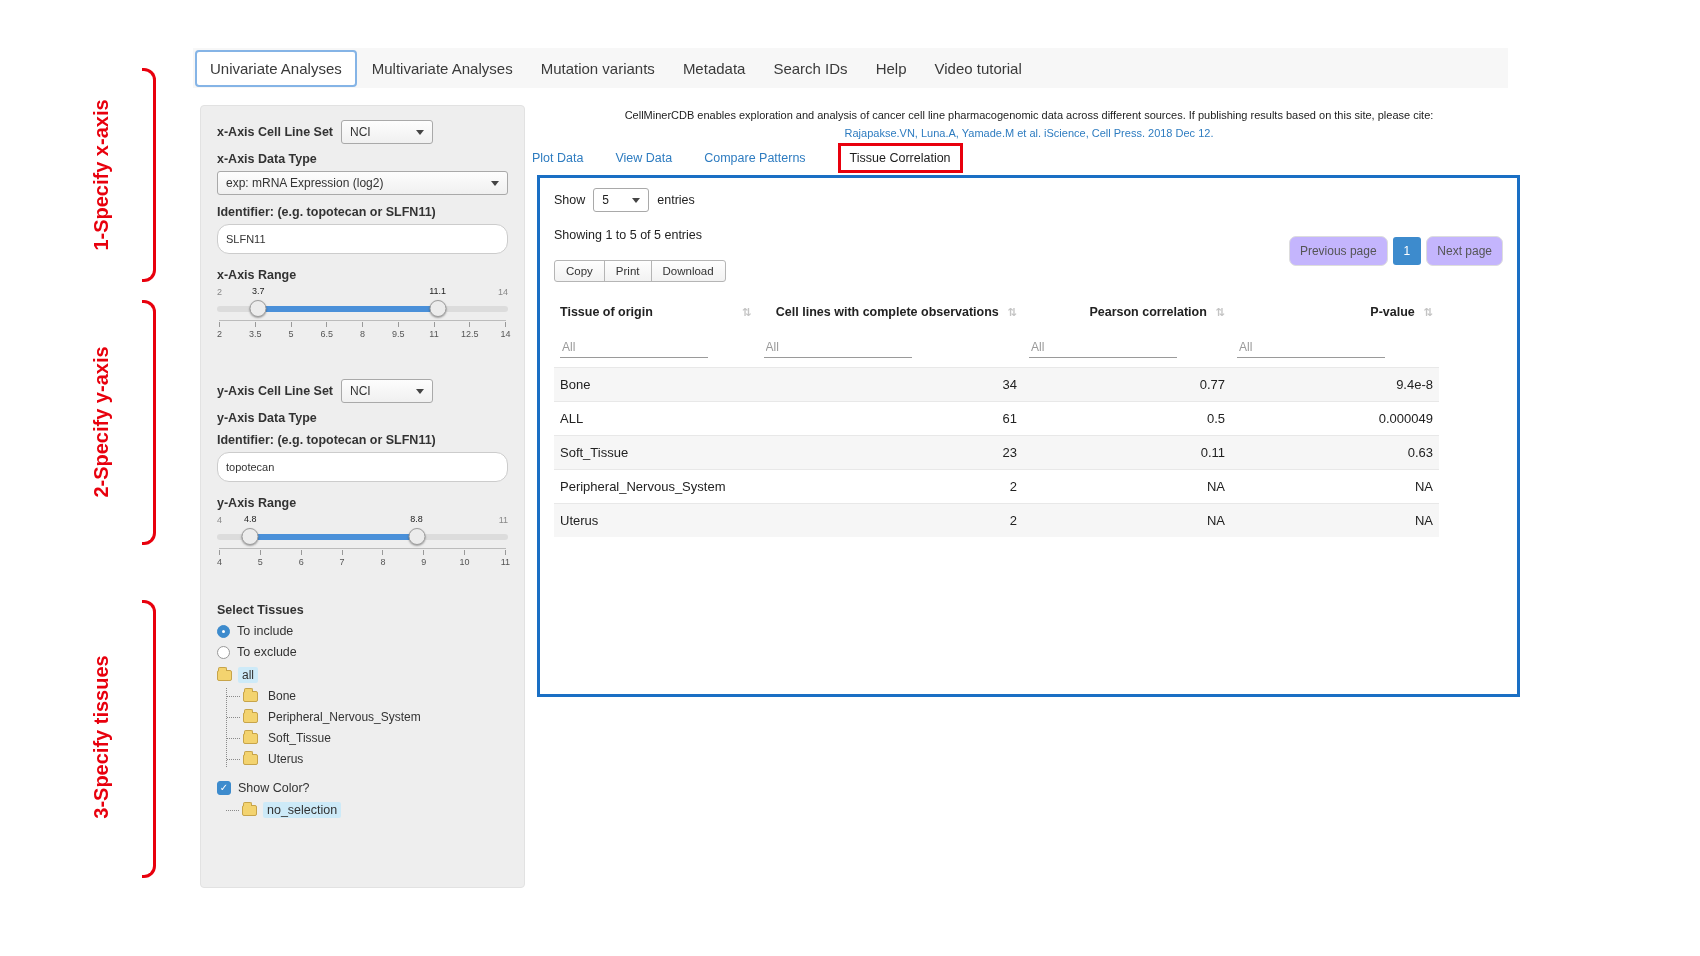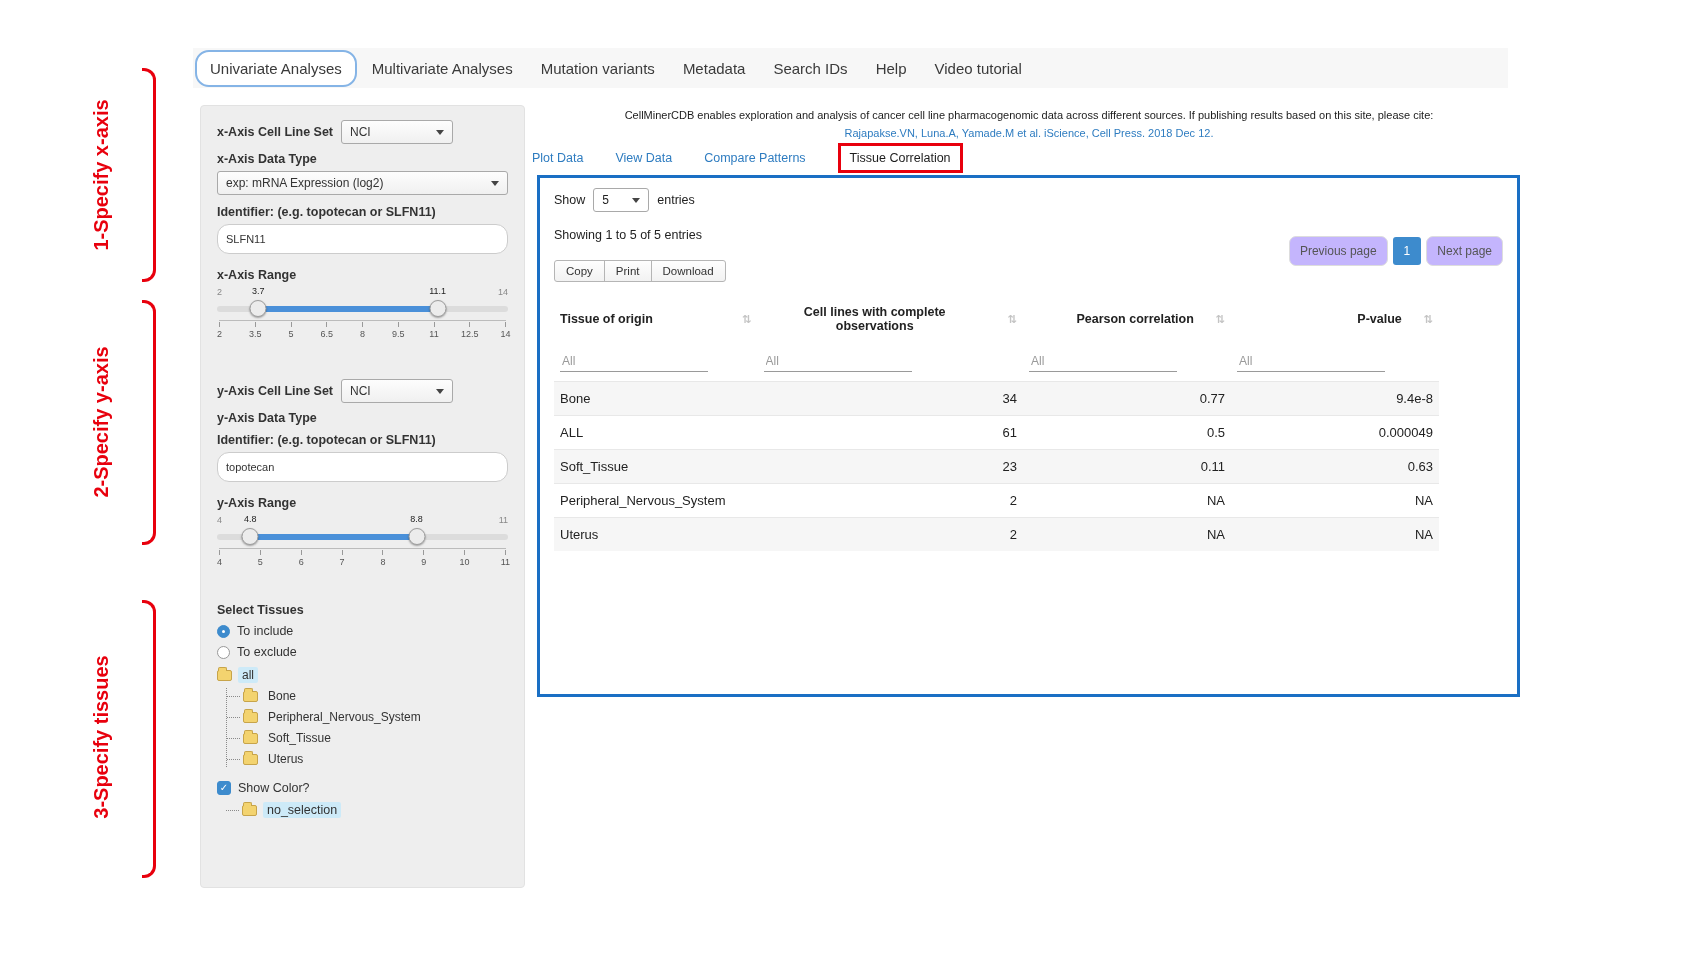--- a/index.html
+++ b/index.html
@@ -10,30 +10,30 @@
   
   .step-label{position:absolute;width:240px;height:30px;transform:rotate(-90deg);
     color:var(--annotation-red);font-weight:bold;font-size:20px;text-align:center;white-space:nowrap;}
   .bracket{position:absolute;left:142px;width:14px;border:3px solid var(--annotation-red);
     border-left:none;border-radius:0 12px 12px 0;}
 
   
   .navbar{position:absolute;left:193px;top:48px;width:1315px;height:40px;background:#f7f7f7;
     display:flex;align-items:center;gap:2px;padding:0 2px;font-size:15px;color:#3a3a3a;}
   .nav-item{padding:8px 13px;cursor:pointer;white-space:nowrap;}
-  .nav-item.active{background:#fff;border:2px solid var(--nav-active-border);border-radius:14px;}
+  .nav-item.active{background:#fff;border:2px solid var(--nav-active-border);border-radius:4px;}
 
   
   .sidebar{position:absolute;left:200px;top:105px;width:325px;height:783px;background:#eeeeee;
     border:1px solid #e2e2e2;border-radius:4px;padding:12px 16px;font-size:12.5px;}
   .lbl{font-weight:bold;margin:8px 0 5px;}
   .inline-row{display:flex;align-items:center;gap:8px;margin:2px 0 4px;}
   .selbox{background:#f9f9f9;border:1px solid #a9a9a9;border-radius:3px;display:inline-flex;
     align-items:center;justify-content:space-between;padding:4px 8px;font-size:12px;cursor:pointer;background:linear-gradient(#fdfdfd,#f0f0f0);}
-  .selbox.small{width:112px;}
+  .selbox.small{width:92px;}
   .selbox.full{width:100%;margin-bottom:2px;}
   .caret{width:0;height:0;border-left:4px solid transparent;border-right:4px solid transparent;
     border-top:5px solid #444;display:inline-block;margin-left:6px;flex:none;}
   .textinput{width:100%;background:#fff;border:1px solid #ccc;border-radius:12px;height:30px;
     padding:0 8px;font-size:11px;color:#333;font-family:inherit;}
 
   
   .slider{position:relative;height:62px;margin-top:4px;}
   .sl-min{position:absolute;left:0;top:0;font-size:9px;color:#888;}
   .sl-max{position:absolute;right:0;top:0;font-size:9px;color:#888;}
@@ -88,21 +88,21 @@
   .page-num{background:var(--active-page-bg);color:#fff;border-radius:3px;padding:7px 11px;cursor:pointer;}
   .btn-group{margin-top:18px;display:inline-flex;}
   .tool-btn{border:1px solid #b5b5b5;background:linear-gradient(#fefefe,#f2f2f2);padding:4px 11px;font-size:11.5px;cursor:pointer;margin-right:-1px;color:#333;}
   .tool-btn:first-child{border-radius:3px 0 0 3px;}
   .tool-btn:last-child{border-radius:0 3px 3px 0;margin-right:0;}
 
   table.data{width:885px;border-collapse:collapse;margin-top:14px;font-size:13px;}
   table.data th{font-weight:bold;padding:9px 6px;font-size:12.5px;}
   .th-flex{display:flex;align-items:center;}
   th.c1 .th-flex{justify-content:space-between;}
-  th.num .th-flex{justify-content:flex-end;gap:16px;}
+  th.num .th-flex{justify-content:flex-end;gap:3px;}
   .sort{color:#c4c4c4;font-size:11px;margin-left:6px;cursor:pointer;flex:none;}
   table.data td{padding:9px 6px;}
   td.num{text-align:right;}
   tbody tr{border-top:1px solid #e8e8e8;}
   tbody tr:nth-child(odd){background:#f6f6f6;}
   .filter-row td{padding:0 6px 8px;text-align:left;}
   .filter-input{width:148px;border:none;border-bottom:1px solid #9a9a9a;background:transparent;
     font-size:12px;padding:3px 2px;color:#555;font-family:inherit;}
   .filter-input::placeholder{color:#9a9a9a;}
   .c1{width:23%;} .c2{width:30%;} .c3{width:23.5%;} .c4{width:23.5%;}

